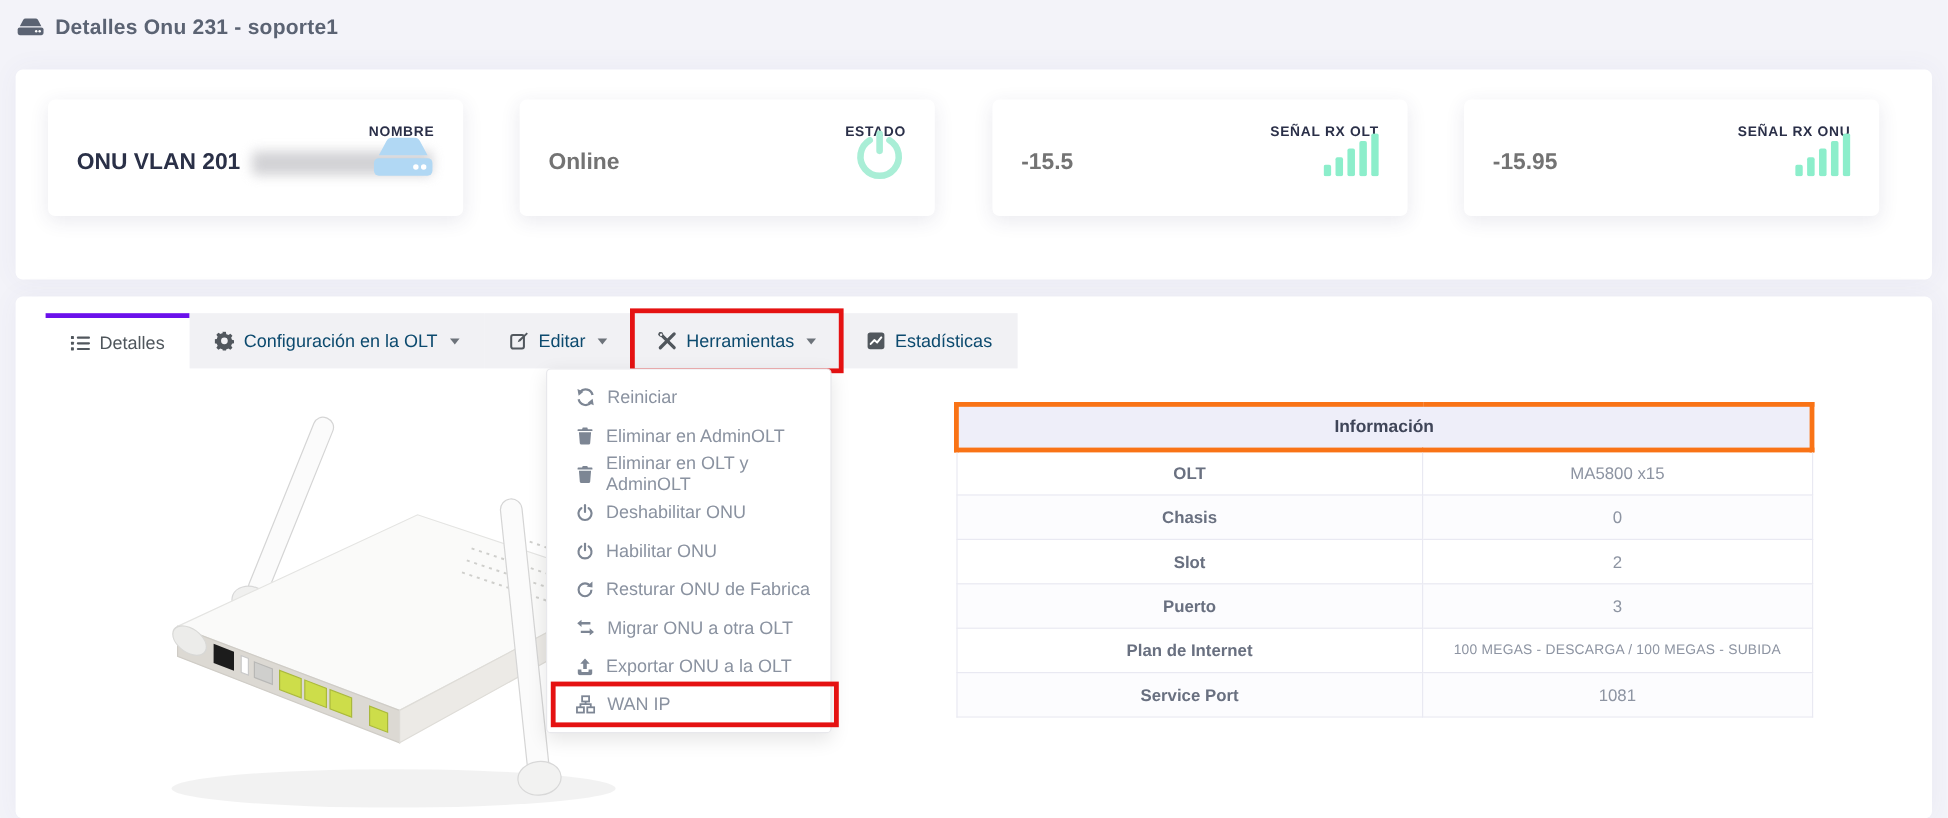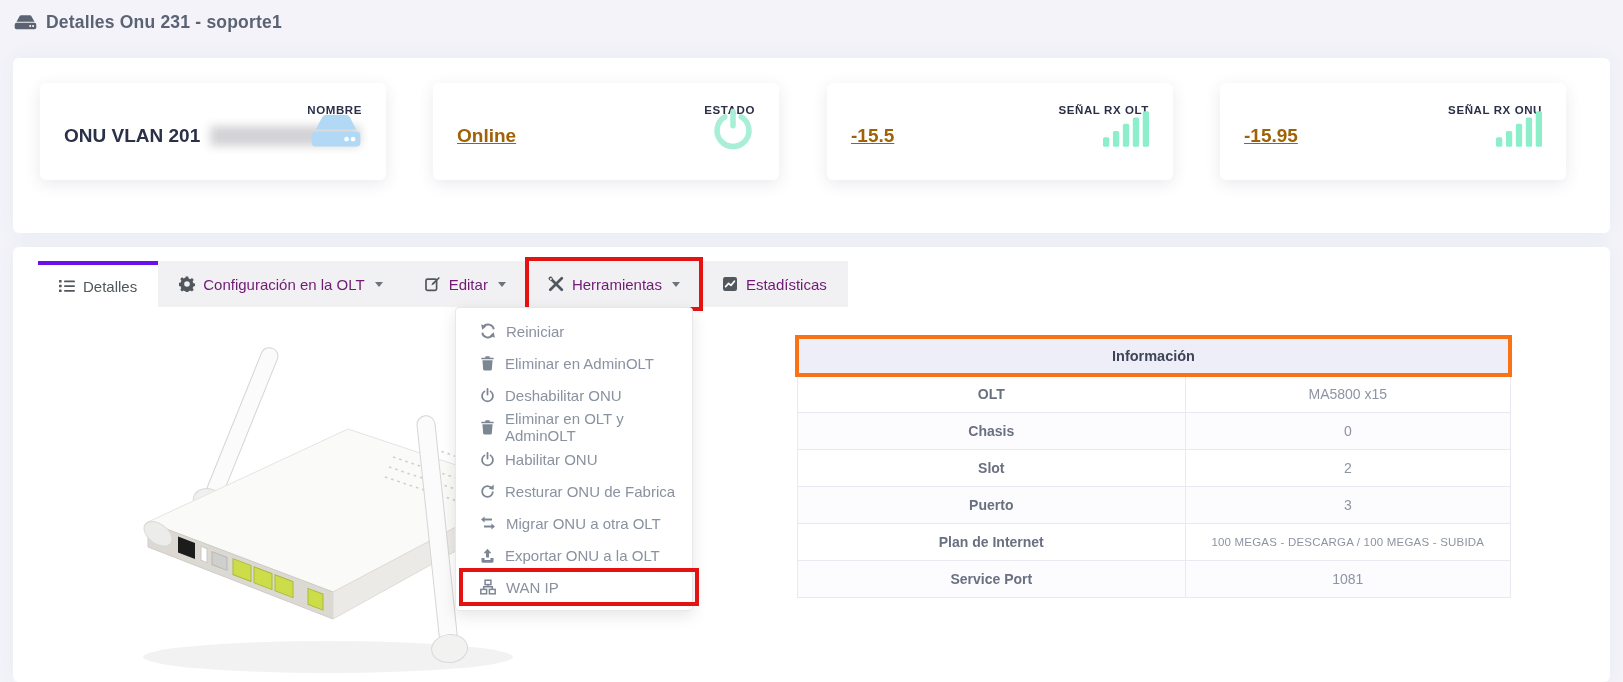--- a/index.html
+++ b/index.html
@@ -17,29 +17,29 @@
     box-shadow:0 0 22px rgba(70,70,130,.05); }
   #cards-panel  { left:13px; top:58px;  width:1597px; height:175px; }
   #content-panel{ left:13px; top:247px; width:1597px; height:435px; }
 
   
   .stat-card { position:absolute; top:25px; width:346px; height:97px; background:#fff;
     border-radius:6px; box-shadow:0 4px 16px rgba(50,50,100,.10); padding:21px 24px;text-align:right; }
   .stat-label { font-size:11.5px; font-weight:700; color:#2a2f48; letter-spacing:.6px; }
   .stat-value { margin-top:9px; font-size:19px; font-weight:700; color:#2a3047;
     display:flex; align-items:center; gap:10px; }
-  .stat-value.green { color:#a16207;text-decoration:underline; }
+  .stat-value.green { color:#737373; }
   .redacted { width:150px; height:20px; border-radius:3px; background:#c7c7cb;
     filter:blur(5px); opacity:.8; }
   .stat-icon { position:absolute; right:24px; }
 
   
   #tabbar { position:absolute; left:25px; top:14px; height:46px; display:flex; z-index:4; }
   .tab { display:flex; align-items:center; gap:8px; padding:0 21px; font-size:15px;
-    color:#701a75; background:#f1f1f4; cursor:pointer; white-space:nowrap; position:relative; }
+    color:#0c4a6e; background:#f1f1f4; cursor:pointer; white-space:nowrap; position:relative; }
   .tab.active { background:#fff; border-top:4px solid #6a10eb; color:#4f565c; }
   .tab .ticon { display:flex; color:#51575d; }
   .caret { width:0; height:0; border-left:4.5px solid transparent;
     border-right:4.5px solid transparent; border-top:5px solid #6d737a; margin-left:2px; }
 
   .red-frame { position:absolute; border:4px solid #e51212; pointer-events:none; z-index:6; }
   .frame-tab { inset:-4px -2px; }
   .frame-item { top:-3px; bottom:-3px; left:3px; right:-7px; }
 
   
@@ -251,37 +251,37 @@
         <span class="dicon">
           <svg width="15" height="16" viewBox="0 0 16 16" fill="currentColor">
             <path d="M6 .8h4l.6 1.5H14a.6.6 0 0 1 .6.6v1H1.4v-1a.6.6 0 0 1 .6-.6h3.4z"></path>
             <path d="M2.6 5h10.8l-.8 9.8a1.4 1.4 0 0 1-1.4 1.2H4.8a1.4 1.4 0 0 1-1.4-1.2z"></path>
           </svg>
         </span>
         <span>Eliminar en AdminOLT</span>
       </div>
       <div class="dd-item">
         <span class="dicon">
+          <svg width="15" height="16" viewBox="0 0 16 16" fill="currentColor">
+            <path d="M6 .8h4l.6 1.5H14a.6.6 0 0 1 .6.6v1H1.4v-1a.6.6 0 0 1 .6-.6h3.4z"></path>
+            <path d="M2.6 5h10.8l-.8 9.8a1.4 1.4 0 0 1-1.4 1.2H4.8a1.4 1.4 0 0 1-1.4-1.2z"></path>
+          </svg>
+        </span>
+        <span>Eliminar en OLT y AdminOLT</span>
+      </div>
+      <div class="dd-item">
+        <span class="dicon">
           <svg width="15" height="15" viewBox="0 0 16 16">
             <g fill="none" stroke="currentColor" stroke-width="1.9" stroke-linecap="round">
               <path d="M4.8 3.6a5.8 5.8 0 1 0 6.4 0"></path>
               <line x1="8" y1="1" x2="8" y2="7"></line>
             </g>
           </svg>
         </span>
         <span>Deshabilitar ONU</span>
-      </div>
-      <div class="dd-item">
-        <span class="dicon">
-          <svg width="15" height="16" viewBox="0 0 16 16" fill="currentColor">
-            <path d="M6 .8h4l.6 1.5H14a.6.6 0 0 1 .6.6v1H1.4v-1a.6.6 0 0 1 .6-.6h3.4z"></path>
-            <path d="M2.6 5h10.8l-.8 9.8a1.4 1.4 0 0 1-1.4 1.2H4.8a1.4 1.4 0 0 1-1.4-1.2z"></path>
-          </svg>
-        </span>
-        <span>Eliminar en OLT y AdminOLT</span>
       </div>
       <div class="dd-item">
         <span class="dicon">
           <svg width="15" height="15" viewBox="0 0 16 16">
             <g fill="none" stroke="currentColor" stroke-width="1.9" stroke-linecap="round">
               <path d="M4.8 3.6a5.8 5.8 0 1 0 6.4 0"></path>
               <line x1="8" y1="1" x2="8" y2="7"></line>
             </g>
           </svg>
         </span>

